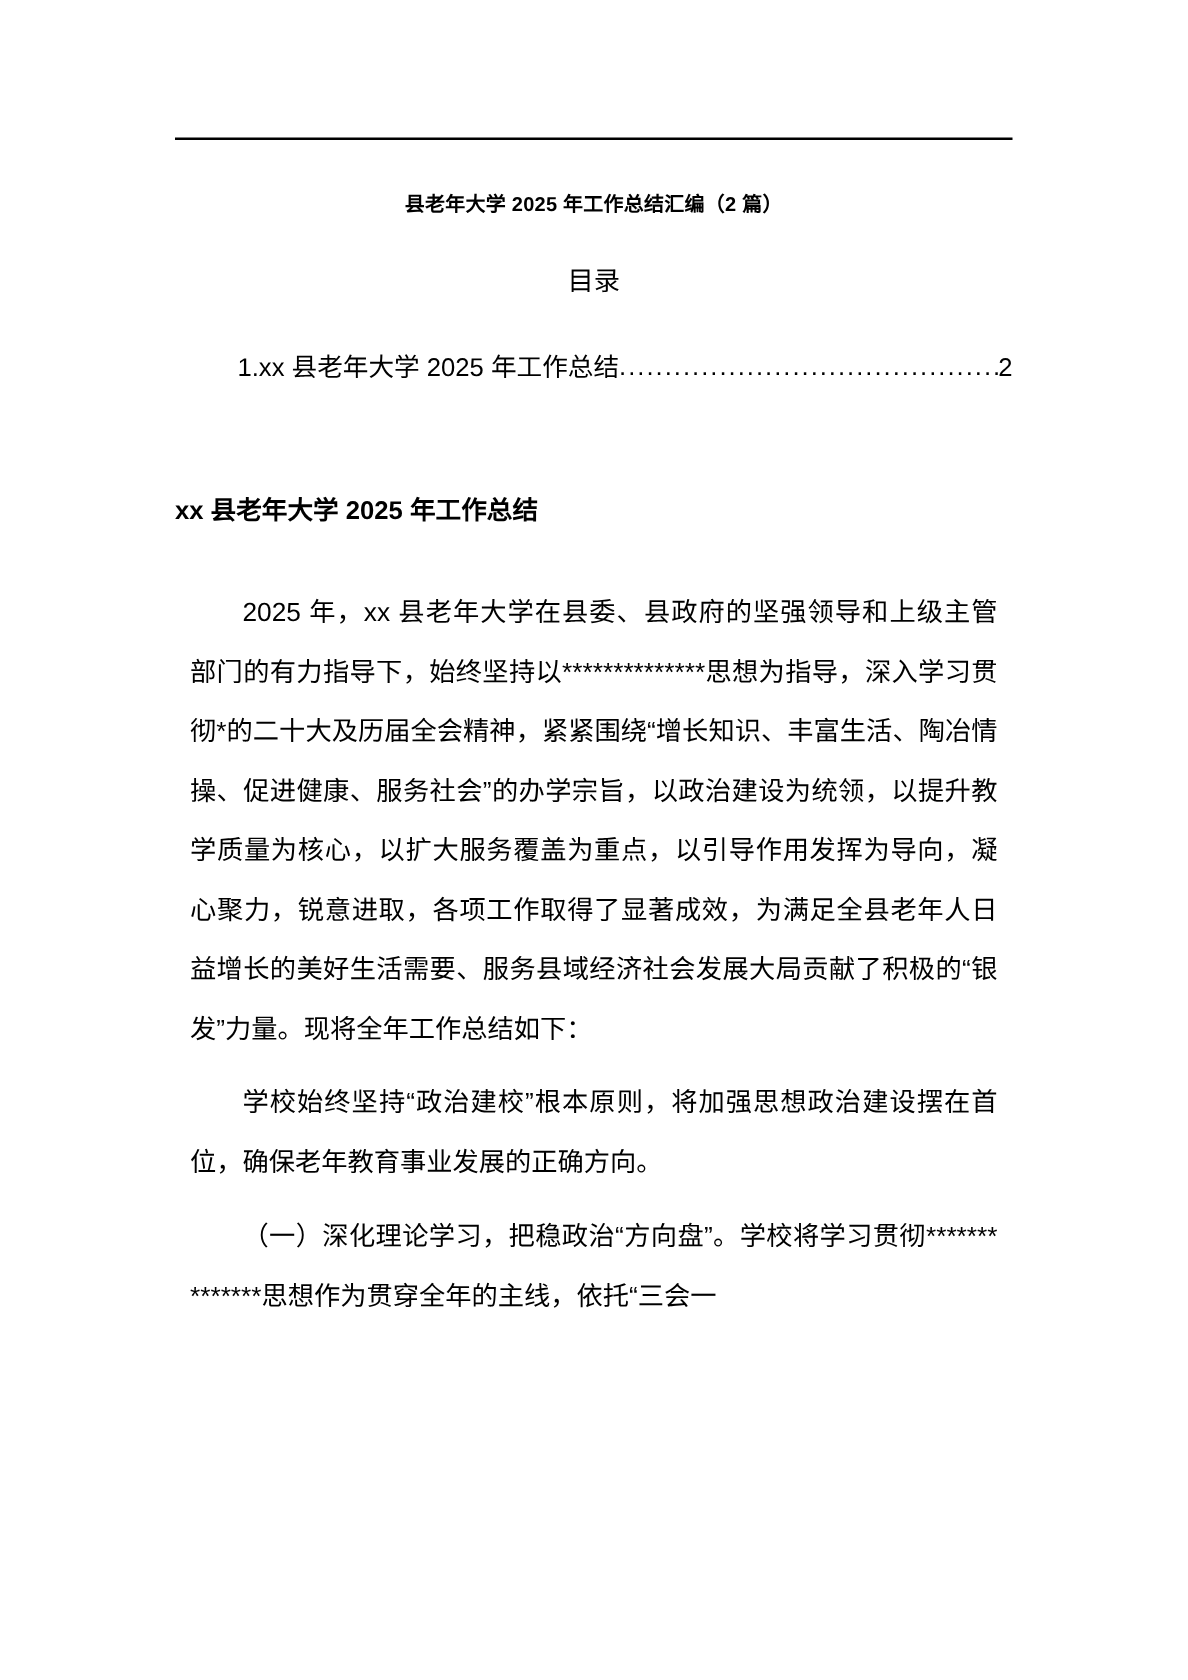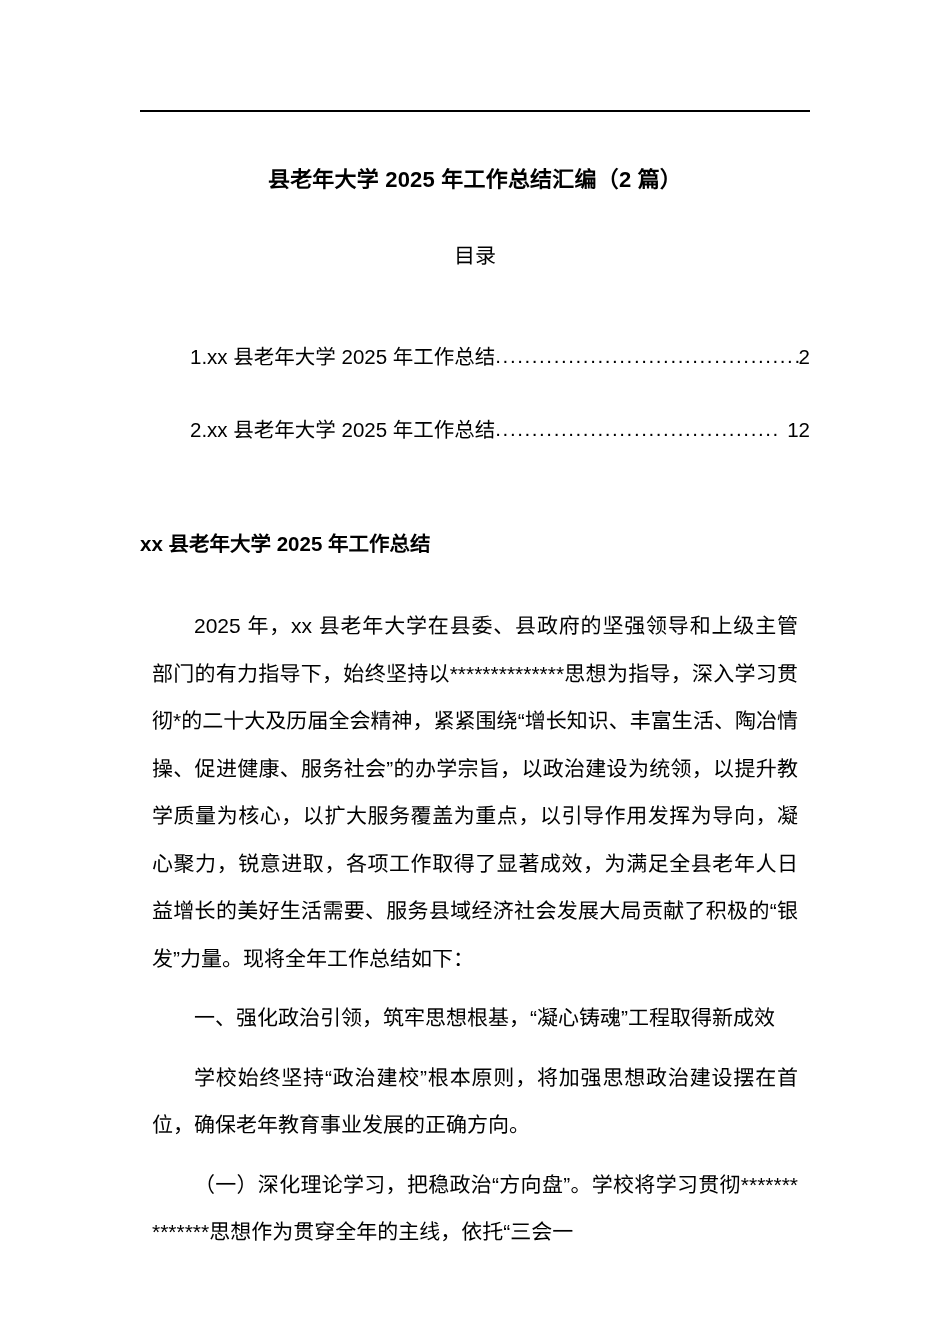--- a/index.html
+++ b/index.html
@@ -37,25 +37,25 @@
 
   .content {
     position: absolute;
     left: 140px;
     top: 140px;
     width: 670px;
   }
 
   .doc-title {
     text-align: center;
-    font-size: 22px;
+    font-size: 16px;
     line-height: 34px;
     font-weight: 700;
     letter-spacing: 0.2px;
-    margin: 15px;
+    margin: 0;
     padding-top: 8px;
   }
 
   .toc-title {
     text-align: center;
     font-size: 21px;
     line-height: 32px;
     font-weight: 400;
     margin: 0;
     padding-top: 28px;
@@ -69,21 +69,20 @@
   }
 
   .toc-item {
     display: flex;
     align-items: baseline;
     font-size: 20.5px;
     line-height: 41px;
     font-weight: 400;
     padding-left: 50px;
     white-space: nowrap;
-    margin-top: 32px;
   }
   .toc-label { flex: 0 0 auto; }
   .toc-leader {
     flex: 1 1 auto;
     overflow: hidden;
     white-space: nowrap;
     margin: 0 0px;
     letter-spacing: 1.6px;
     font-size: 20.5px;
     position: relative;
@@ -131,30 +130,24 @@
     <h1 class="doc-title">县老年大学 2025 年工作总结汇编（2 篇）</h1>
 
     <h2 class="toc-title">目录</h2>
 
     <ul class="toc">
       <li class="toc-item">
         <span class="toc-label">1.xx 县老年大学 2025 年工作总结</span>
         <span class="toc-leader">..........................................</span>
         <span class="toc-page">2</span>
       </li>
-      <li class="toc-item">
-        <span class="toc-label">2.xx 县老年大学 2025 年工作总结</span>
-        <span class="toc-leader">.......................................</span>
-        <span class="toc-page">12</span>
-      </li>
     </ul>
 
     <h3 class="section-title">xx 县老年大学 2025 年工作总结</h3>
 
     <div class="body-block">
       <p class="para">2025 年，xx 县老年大学在县委、县政府的坚强领导和上级主管部门的有力指导下，始终坚持以**************思想为指导，深入学习贯彻*的二十大及历届全会精神，紧紧围绕“增长知识、丰富生活、陶冶情操、促进健康、服务社会”的办学宗旨，以政治建设为统领，以提升教学质量为核心，以扩大服务覆盖为重点，以引导作用发挥为导向，凝心聚力，锐意进取，各项工作取得了显著成效，为满足全县老年人日益增长的美好生活需要、服务县域经济社会发展大局贡献了积极的“银发”力量。现将全年工作总结如下：</p>
-      <p class="para">一、强化政治引领，筑牢思想根基，“凝心铸魂”工程取得新成效</p>
       <p class="para">学校始终坚持“政治建校”根本原则，将加强思想政治建设摆在首位，确保老年教育事业发展的正确方向。</p>
       <p class="para last">（一）深化理论学习，把稳政治“方向盘”。学校将学习贯彻**************思想作为贯穿全年的主线，依托“三会一</p>
     </div>
 
   </div>
 </div>
 
 </body></html>

